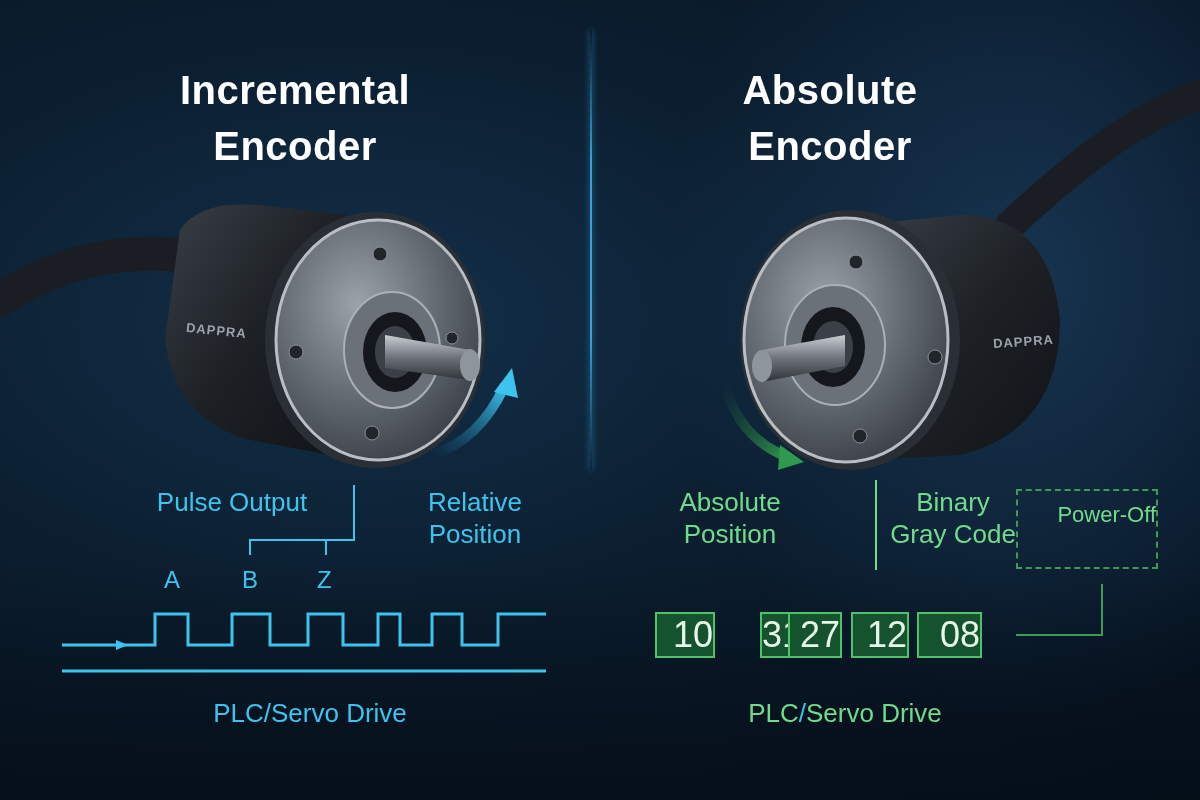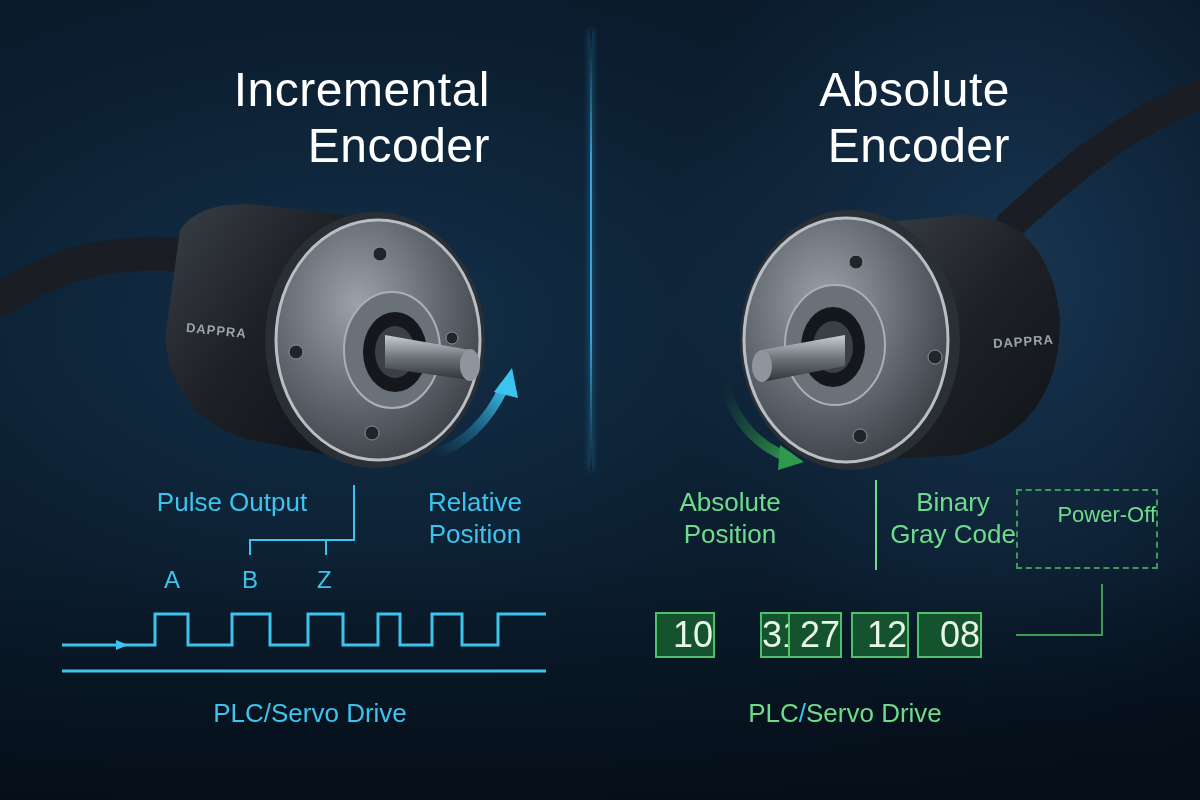--- a/index.html
+++ b/index.html
@@ -16,22 +16,22 @@
   .bg-bottom {
     position:absolute; left:0; top:560px; width:1200px; height:240px;
     background: linear-gradient(180deg, rgba(5,14,24,0) 0%, rgba(4,12,20,0.7) 100%);
   }
   .divider {
     position:absolute; left:590px; top:30px; width:2px; height:440px;
     background: linear-gradient(180deg, rgba(56,160,220,0) 0%, #3aa0d8 30%, #3aa0d8 70%, rgba(56,160,220,0) 100%);
     box-shadow: 0 0 6px #2a8ac0;
   }
   .title {
-    position:absolute; color:#fff; font-weight:normal; font-size:48px;
-    line-height:56px; text-align:right; letter-spacing:0.5px;
+    position:absolute; color:#fff; font-weight:bold; font-size:40px;
+    line-height:56px; text-align:center; letter-spacing:0.5px;
   }
   .title.left { left:100px; width:390px; top:62px; }
   .title.right { left:650px; width:360px; top:62px; }
   svg.art { position:absolute; left:0; top:0; }
   .label { position:absolute; font-size:26px; line-height:32px; text-align:center; }
   .blue { color:#3cc4ee; }
   .green { color:#6fdc8c; }
   .chan { position:absolute; font-size:24px; color:#3cc4ee; }
   .code-box {
     position:absolute; top:612px; height:46px;

